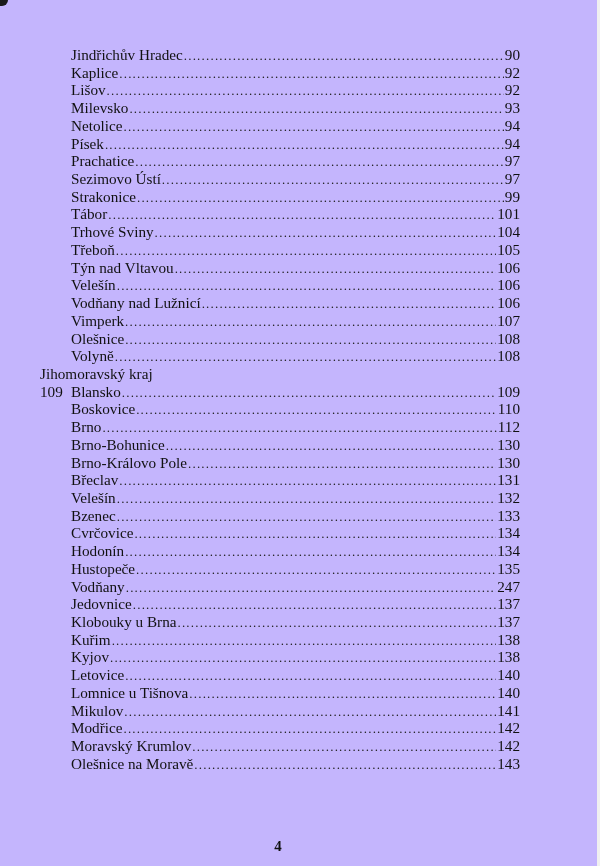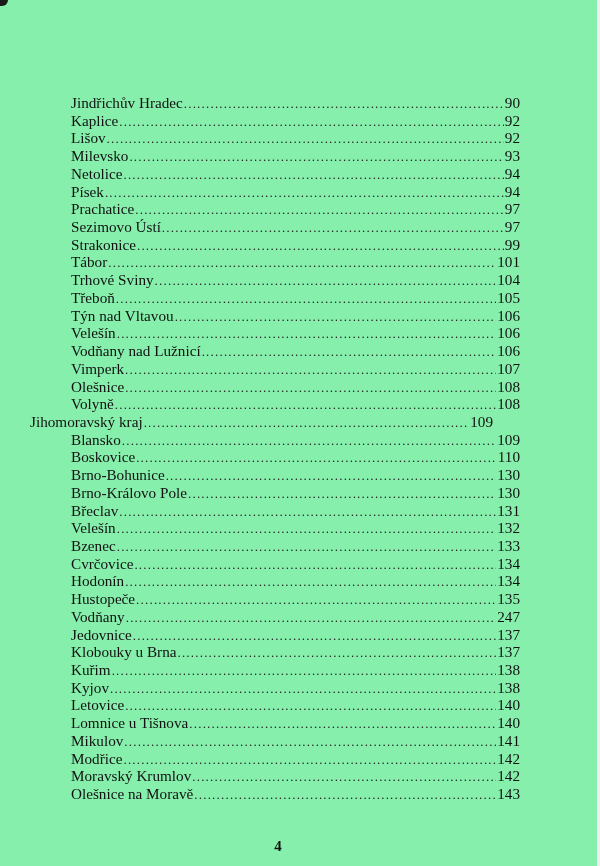--- a/index.html
+++ b/index.html
@@ -12,21 +12,21 @@
       height: 866px;
       position: relative;
       overflow: hidden;
       font-family: "Liberation Serif", "DejaVu Serif", serif;
       color: #111111;
     }
     .page {
       position: absolute;
       left: 0; top: 0;
       width: 600px; height: 866px;
-      background: #86efac;
+      background: #c4b5fd;
     }
     .corner-mark {
       position: absolute;
       left: 0; top: 0;
       width: 8px; height: 6px;
       background: #1a1a1a;
       border-bottom-right-radius: 6px;
     }
     .edge-right {
       position: absolute;
@@ -43,42 +43,41 @@
     .toc-row {
       position: relative;
       display: flex;
       align-items: baseline;
       height: 17.72px;
       line-height: 17.72px;
       font-size: 15.2px;
       width: 520px;
     }
     .toc-row.level-2 { padding-left: 71px; width: 449px; }
-    .toc-row.level-1 { padding-left: 30px; width: 463px; }
+    .toc-row.level-1 { padding-left: 39px; width: 463px; flex-direction: column; }
     .toc-title {
       white-space: nowrap;
       flex: 0 0 auto;
     }
     .toc-leader {
       flex: 1 1 auto;
       overflow: hidden;
       white-space: nowrap;
       margin: 0 1px 0 1px;
       letter-spacing: 1.2px;
       font-size: 13px;
       color: #222;
     }
     .toc-leader::before {
       content: "..................................................................................................................................................................................................................";
     }
     .toc-page {
       flex: 0 0 auto;
       text-align: right;
       white-space: nowrap;
-      margin-top: 48px;
     }
     .page-number {
       position: absolute;
       left: 0;
       width: 556px;
       top: 838px;
       text-align: center;
       font-size: 15px;
       font-weight: bold;
       font-family: "Liberation Serif", "DejaVu Serif", serif;
@@ -193,20 +192,25 @@
     <span class="toc-title">Blansko</span>
     <span class="toc-leader"></span>
     <span class="toc-page">109</span>
   </div>
       <div class="toc-row level-2">
     <span class="toc-title">Boskovice</span>
     <span class="toc-leader"></span>
     <span class="toc-page">110</span>
   </div>
       <div class="toc-row level-2">
+    <span class="toc-title">Brno</span>
+    <span class="toc-leader"></span>
+    <span class="toc-page">112</span>
+  </div>
+      <div class="toc-row level-2">
     <span class="toc-title">Brno-Bohunice</span>
     <span class="toc-leader"></span>
     <span class="toc-page">130</span>
   </div>
       <div class="toc-row level-2">
     <span class="toc-title">Brno-Královo Pole</span>
     <span class="toc-leader"></span>
     <span class="toc-page">130</span>
   </div>
       <div class="toc-row level-2">

